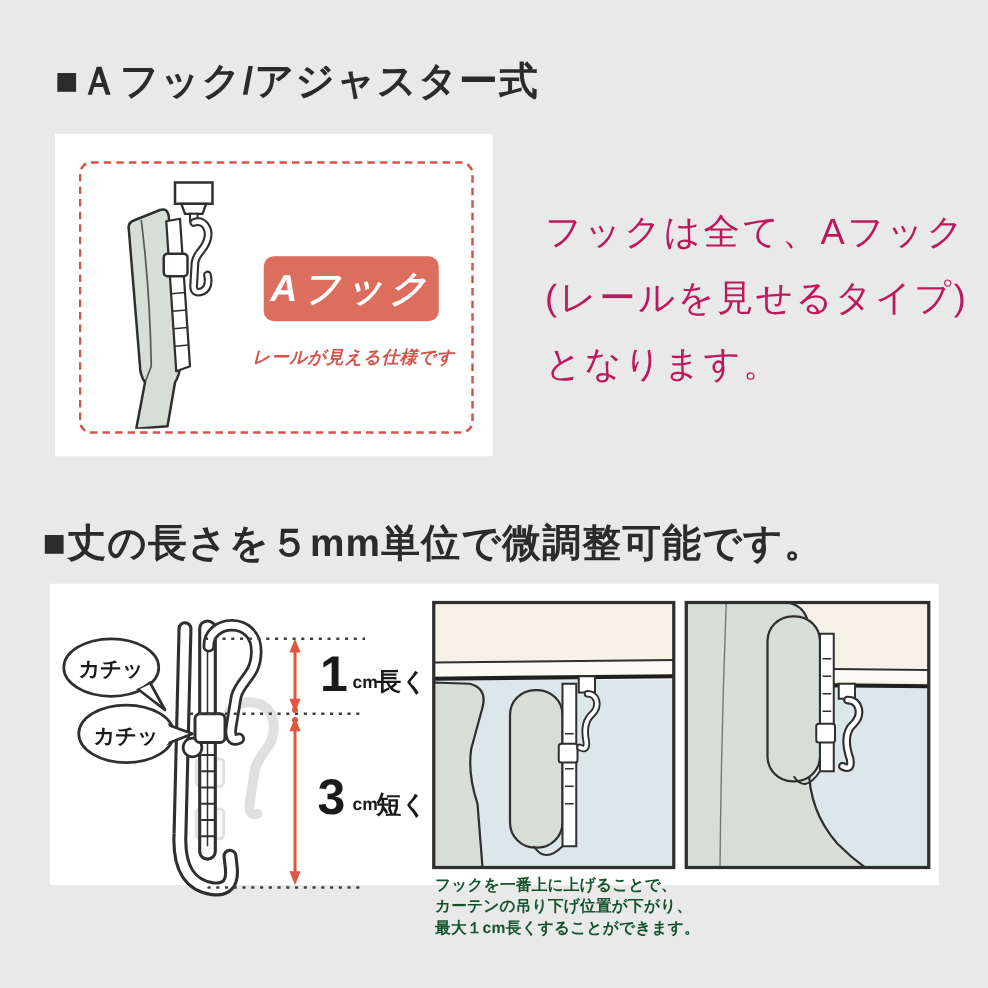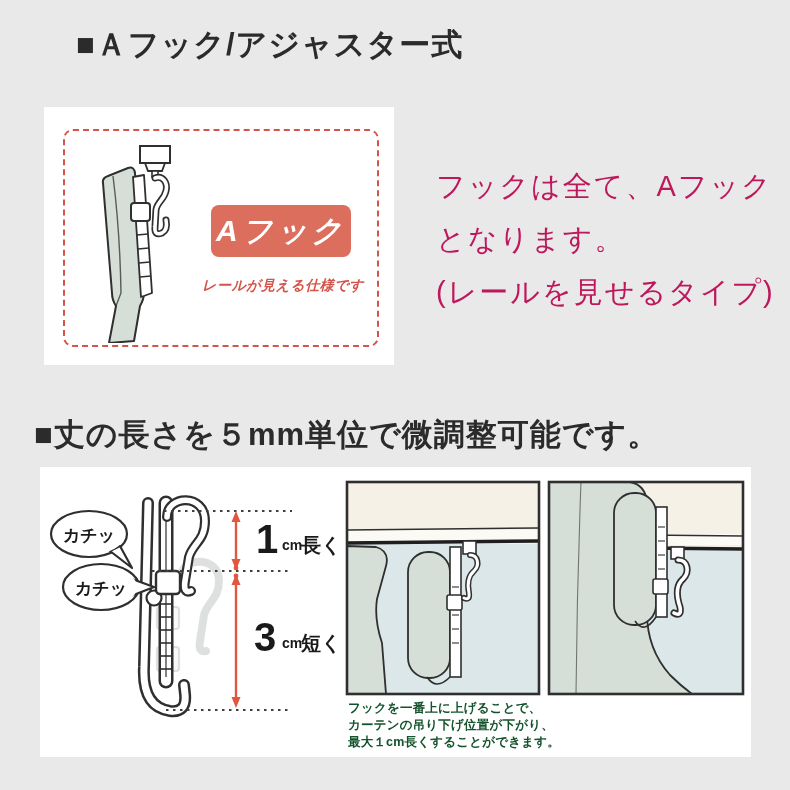--- a/index.html
+++ b/index.html
@@ -6,21 +6,21 @@
   .page{
     position:relative;width:790px;height:790px;margin:0 auto;
     background:#e9e9e9;overflow:hidden;
     font-family:"Liberation Sans","DejaVu Sans",sans-serif;
     color:#2e2e2e;
   }
   .heading{
     position:absolute;left:44px;font-size:31px;font-weight:800;
     letter-spacing:1px;color:#2b2b2b;white-space:nowrap;
   }
-  .heading.h1{top:24px;margin-left:32px;}
+  .heading.h1{top:44px;}
   .heading.h2{top:414px;left:34px;text-align:center;}
   .card1{
     position:absolute;left:44px;top:107px;width:350px;height:258px;
     background:#ffffff;
     font-style:italic;
   }
   .dashedbox{
     position:absolute;left:19px;top:22px;width:312px;height:214px;
     border:2px dashed #d4544a;border-radius:10px;
   }
@@ -35,21 +35,21 @@
     position:absolute;left:128px;top:146px;width:180px;
     color:#d4544a;font-size:14px;font-weight:800;letter-spacing:0.5px;
     text-align:center;white-space:nowrap;
   }
   .desc{
     position:absolute;left:436px;top:160px;width:330px;
     font-size:29px;font-weight:400;color:#be185d;
     letter-spacing:2px;line-height:53px;white-space:nowrap;
   }
   .panel2{
-    position:absolute;left:40px;top:467px;width:711px;height:290px;
+    position:absolute;left:40px;top:467px;width:711px;height:241px;
     background:#ffffff;
   }
   .panel2-svg{position:absolute;left:0;top:0;width:711px;height:290px;}
   .caption{
     position:absolute;top:233px;width:205px;
     font-size:12.5px;font-weight:700;color:#14532d;
     line-height:17px;letter-spacing:0.2px;white-space:nowrap;
   }
   .caption.mid{left:308px;}
   .caption.right{left:510px;}
@@ -97,22 +97,22 @@
         </g>
       </svg>
 
       <div class="badge">Aフック</div>
       <div class="note">レールが見える仕様です</div>
     </div>
   </div>
 
   <div class="desc">
     <div>フックは全て、Aフック</div>
+    <div>(レールを見せるタイプ)</div>
     <div>となります。</div>
-    <div>(レールを見せるタイプ)</div>
   </div>
 
   <div class="heading h2">■丈の長さを５mm単位で微調整可能です。</div>
 
   <div class="panel2">
     <svg class="panel2-svg" viewBox="0 0 711 290">
 
       <g>
 
         <g opacity="0.55">

